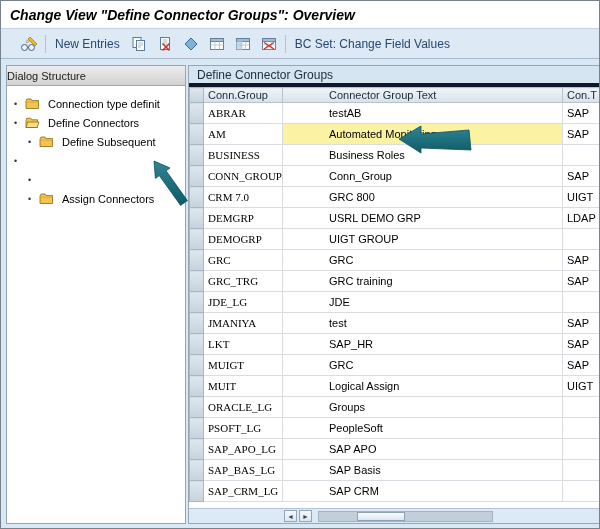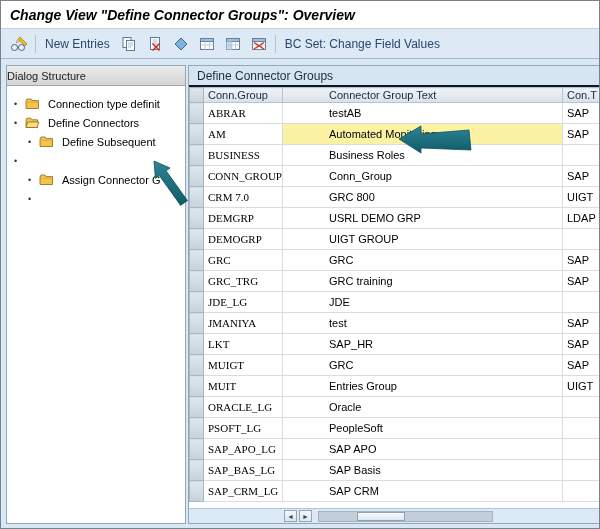--- a/index.html
+++ b/index.html
@@ -10,21 +10,21 @@
     font-family:"Liberation Sans",sans-serif;
   }
   .titlebar{
     position:absolute;left:0;top:0;right:0;height:27px;background:#ffffff;
     display:flex;align-items:center;padding-left:9px;
     font-size:14px;font-weight:bold;font-style:italic;color:#000;white-space:nowrap;
   }
   .toolbar{
     position:absolute;left:0;top:27px;right:0;height:31px;background:#dde9f5;
     border-top:1px solid #c3d3e2;border-bottom:1px solid #a8b8c8;
-    display:flex;align-items:center;gap:6px;padding:0 8px;
+    display:flex;align-items:center;gap:6px;padding:0 18px;
   }
   .tb-sep{width:1px;height:18px;background:#b4c3d2;}
   .tb-text{font-size:12px;color:#27486e;white-space:nowrap;cursor:default;padding:1px 3px;}
   .tb-icon{width:20px;height:18px;display:flex;align-items:center;justify-content:center;}
   .left-panel{
     position:absolute;left:5px;top:64px;width:180px;height:459px;
     background:#fff;border:1px solid #98a6b3;
   }
   .left-header{
     height:20px;background:linear-gradient(#ececec,#d3d3d3);
@@ -36,21 +36,21 @@
     padding-left:7px;white-space:nowrap;overflow:hidden;}
   .tree-row.lvl1{padding-left:21px;}
   .bullet{font-size:9px;color:#333;width:8px;flex:0 0 8px;}
   .hl-wrap{display:inline-flex;align-items:flex-end;gap:8px;padding:1px 3px;}
   .selbg{background:var(--tree-sel-bg,#fce87e);}
   .right-panel{
     position:absolute;left:187px;top:64px;width:412px;height:459px;
     background:#fff;border:1px solid #98a6b3;border-right:none;overflow:hidden;
   }
   .rp-header{
-    height:21px;background:#d6e5f2;border-bottom:2px solid #0f172a;
+    height:21px;background:#d6e5f2;border-bottom:4px solid #0f172a;
     font-size:12px;color:#1c2c3c;display:flex;align-items:center;padding-left:8px;
   }
   .table-wrap{position:absolute;top:21px;left:0;right:0;bottom:15px;overflow:hidden;}
   table.grid{border-collapse:collapse;table-layout:fixed;width:452px;font-size:11px;}
   .grid th{
     height:15px;background:linear-gradient(#f0f4f8,#d9e1e9);
     border:1px solid #b9c3cd;font-weight:normal;text-align:left;
     padding:0 4px;color:#1a2a3a;white-space:nowrap;overflow:hidden;
   }
   .grid td{
@@ -177,30 +177,30 @@
               <path d="M1 4.2 L13.5 4.2" stroke="#caa23a" stroke-width="0.7"></path>
             </svg>
             <span class="tree-label">Define Subsequent</span>
           </span>
         </div>
         <div class="tree-row lvl0 sel">
           <span class="bullet">•</span>
         </div>
         <div class="tree-row lvl1">
           <span class="bullet">•</span>
+        </div>
+        <div class="tree-row lvl1">
+          <span class="bullet">•</span>
           <span class="hl-wrap">
             <svg class="folder" width="15" height="12" viewBox="0 0 15 12">
               <path d="M1 3 L1 10.5 L13.5 10.5 L13.5 2.6 L7 2.6 L6 1 L2 1 Z" fill="#f6c44e" stroke="#8a6a10" stroke-width="0.8"></path>
               <path d="M1 4.2 L13.5 4.2" stroke="#caa23a" stroke-width="0.7"></path>
             </svg>
-            <span class="tree-label">Assign Connector G</span>
+            <span class="tree-label">Assign Connectors</span>
           </span>
-        </div>
-        <div class="tree-row lvl1">
-          <span class="bullet">•</span>
         </div>
       </div>
   </div>
 
   <div class="right-panel">
     <div class="rp-header">Define Connector Groups</div>
     <div class="table-wrap">
       <table class="grid">
         <thead>
           <tr>
@@ -285,27 +285,27 @@
             </tr>
             <tr>
               <td class="selcol"></td>
               <td class="c0 mono">MUIGT</td>
               <td class="c1">GRC</td>
               <td class="c2">SAP</td>
             </tr>
             <tr>
               <td class="selcol"></td>
               <td class="c0 mono">MUIT</td>
-              <td class="c1">Entries Group</td>
+              <td class="c1">Logical Assign</td>
               <td class="c2">UIGT</td>
             </tr>
             <tr>
               <td class="selcol"></td>
               <td class="c0 mono">ORACLE_LG</td>
-              <td class="c1">Oracle</td>
+              <td class="c1">Groups</td>
               <td class="c2"></td>
             </tr>
             <tr>
               <td class="selcol"></td>
               <td class="c0 mono">PSOFT_LG</td>
               <td class="c1">PeopleSoft</td>
               <td class="c2"></td>
             </tr>
             <tr>
               <td class="selcol"></td>

